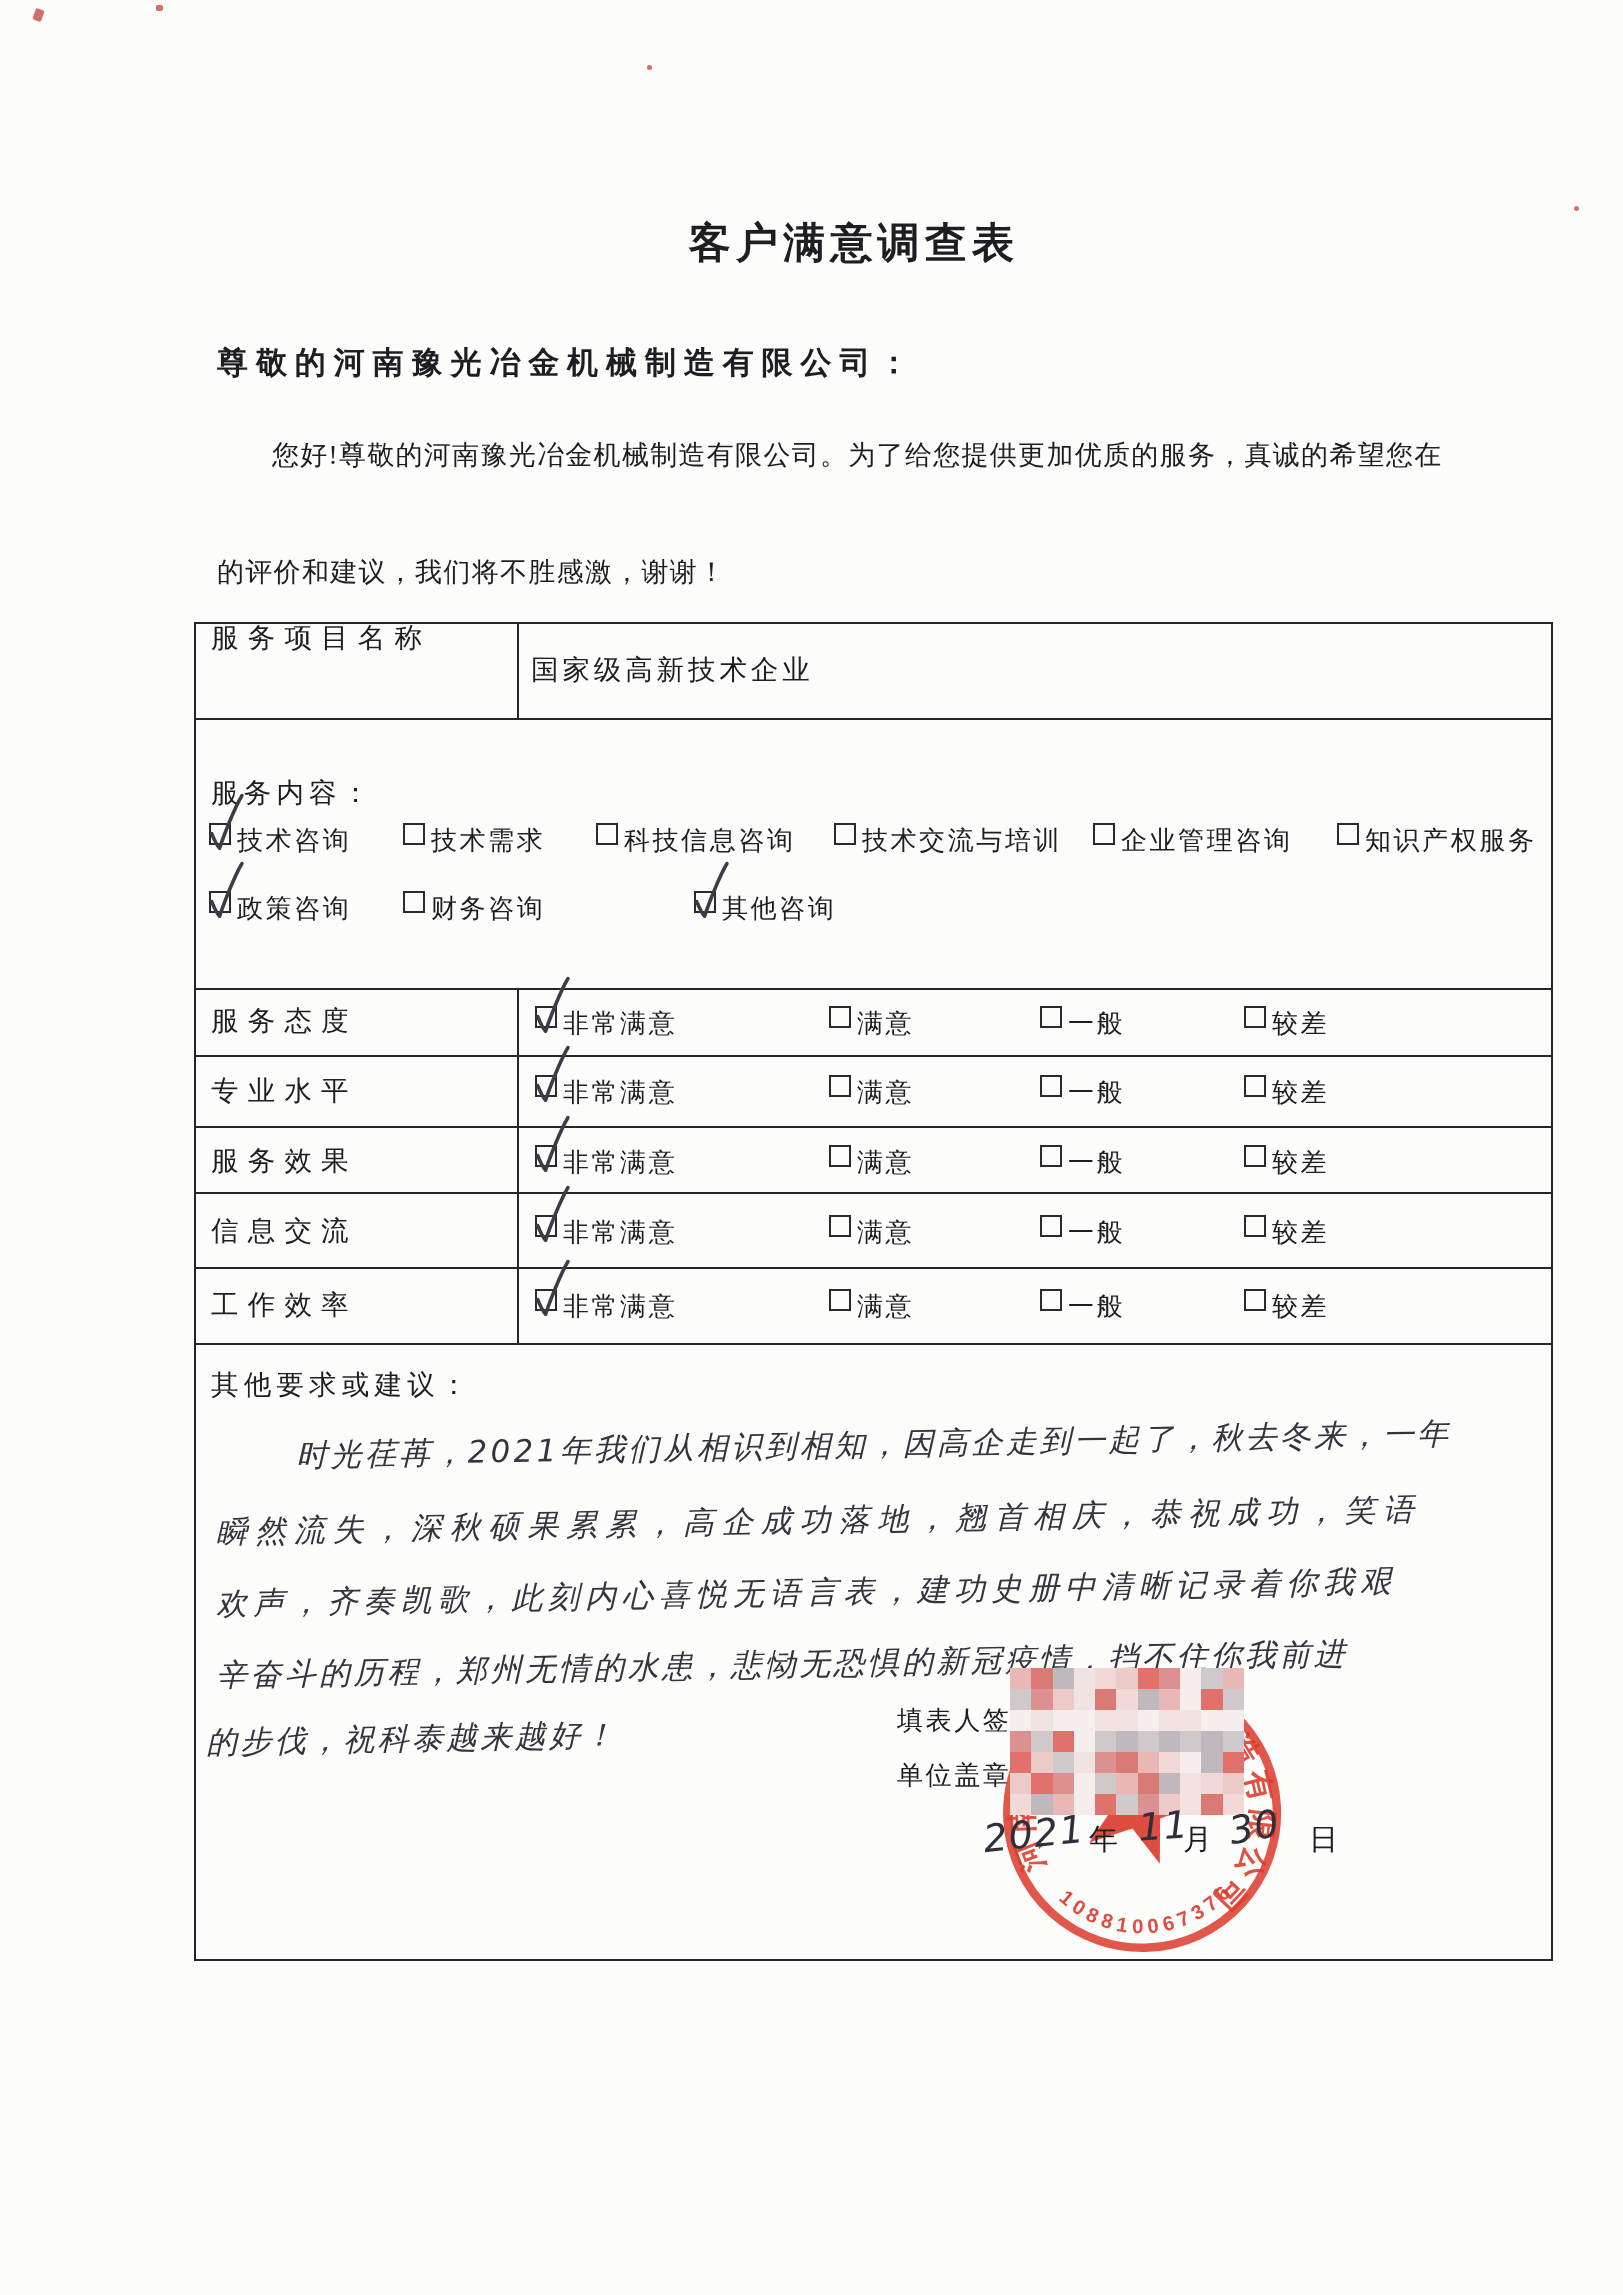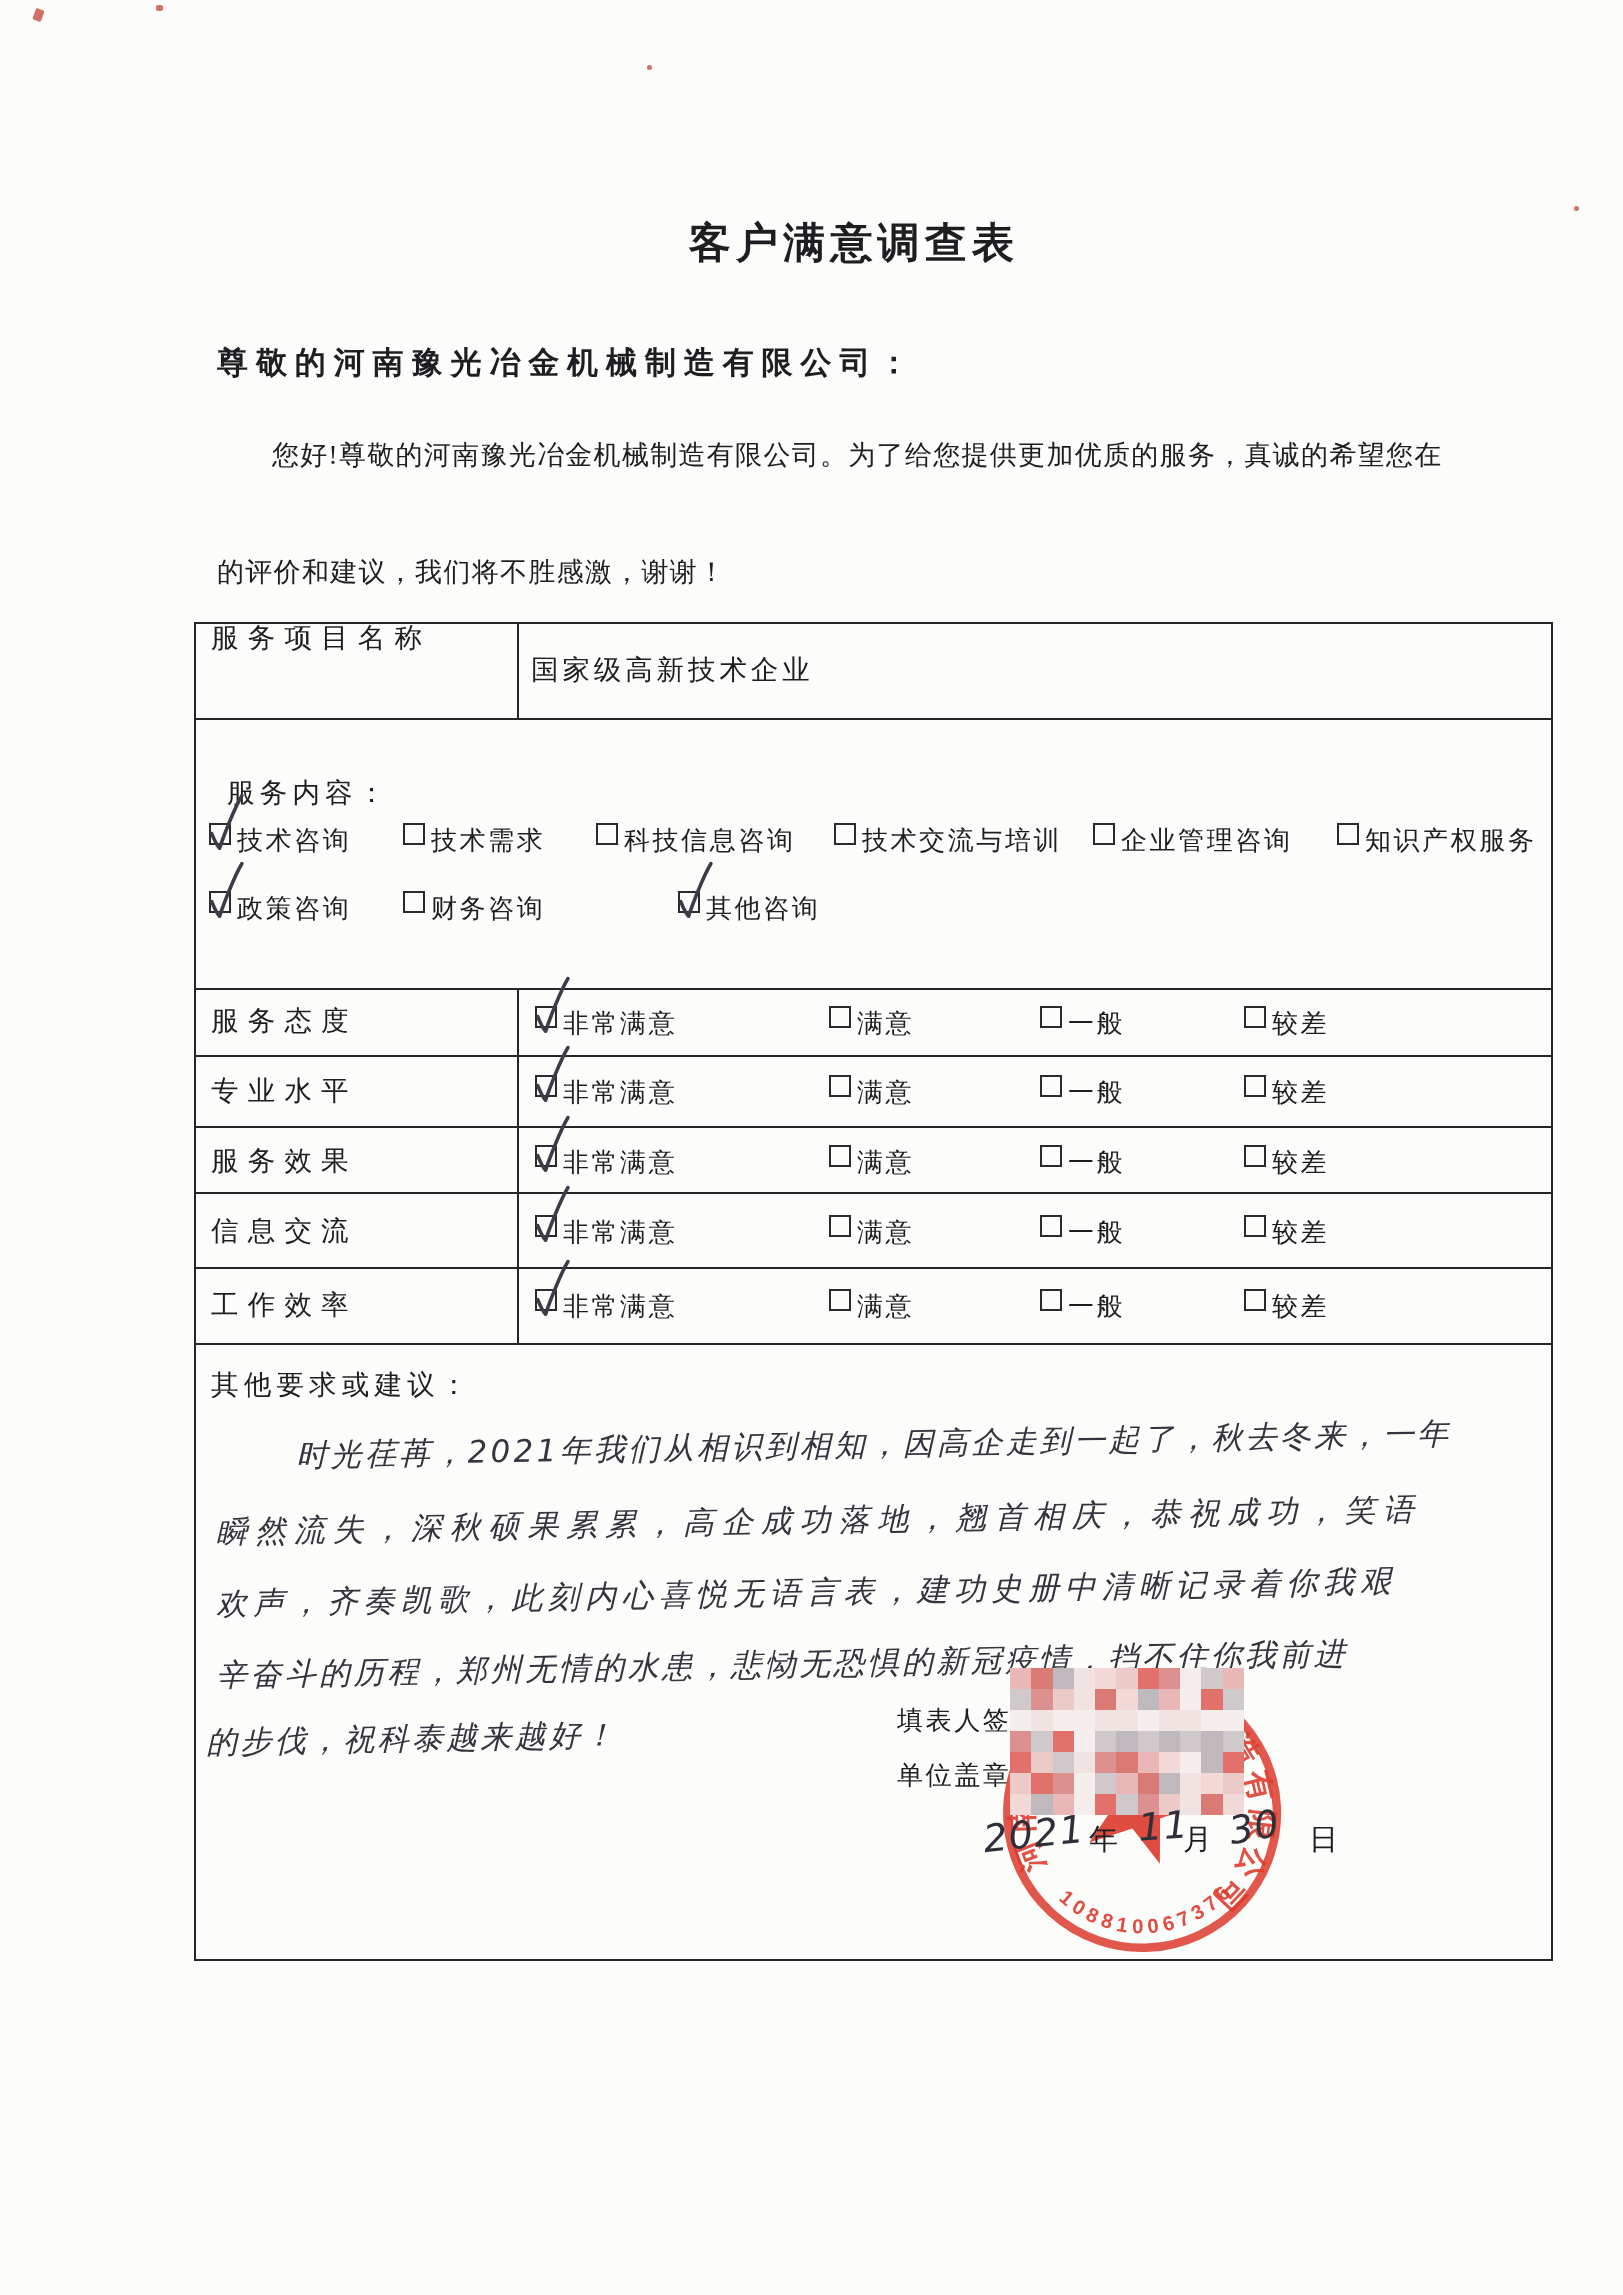--- a/index.html
+++ b/index.html
@@ -67,21 +67,21 @@
     <div class="hline" style="top:568px;"></div>
     <div class="hline" style="top:643px;"></div>
     <div class="hline" style="top:719px;"></div>
     <div class="vline" style="left:321px;top:0;height:94px;"></div>
     <div class="vline" style="left:321px;top:364px;height:355px;"></div>
   </div>
 
   <div class="abs tbl-label" style="left:211px;top:620px;">服务项目名称</div>
   <div class="abs tbl-value" style="left:531px;top:652px;">国家级高新技术企业</div>
 
-  <div class="abs sec-label" style="left:227px;top:775px;">服务内容：</div>
+  <div class="abs sec-label" style="left:211px;top:775px;">服务内容：</div>
 
   <div class="opt" style="left:209px;top:823px;">
     <span class="cbox"></span>
     <svg class="tick" viewBox="0 0 62 96">
         <path d="M10 62 C14 72 18 80 22 84 C28 66 44 24 56 4"></path>
       </svg>
     <span class="opt-label">技术咨询</span>
   </div>
   <div class="opt" style="left:403px;top:823px;">
     <span class="cbox"></span>
@@ -114,21 +114,21 @@
     <svg class="tick" viewBox="0 0 62 96">
         <path d="M10 62 C14 72 18 80 22 84 C28 66 44 24 56 4"></path>
       </svg>
     <span class="opt-label">政策咨询</span>
   </div>
   <div class="opt" style="left:403px;top:891px;">
     <span class="cbox"></span>
 
     <span class="opt-label">财务咨询</span>
   </div>
-  <div class="opt" style="left:678px;top:891px;">
+  <div class="opt" style="left:694px;top:891px;">
     <span class="cbox"></span>
     <svg class="tick" viewBox="0 0 62 96">
         <path d="M10 62 C14 72 18 80 22 84 C28 66 44 24 56 4"></path>
       </svg>
     <span class="opt-label">其他咨询</span>
   </div>
 
   <div class="abs tbl-label" style="left:211px;top:1003px;">服务态度</div>
   <div class="opt" style="left:535px;top:1006px;">
     <span class="cbox"></span>

